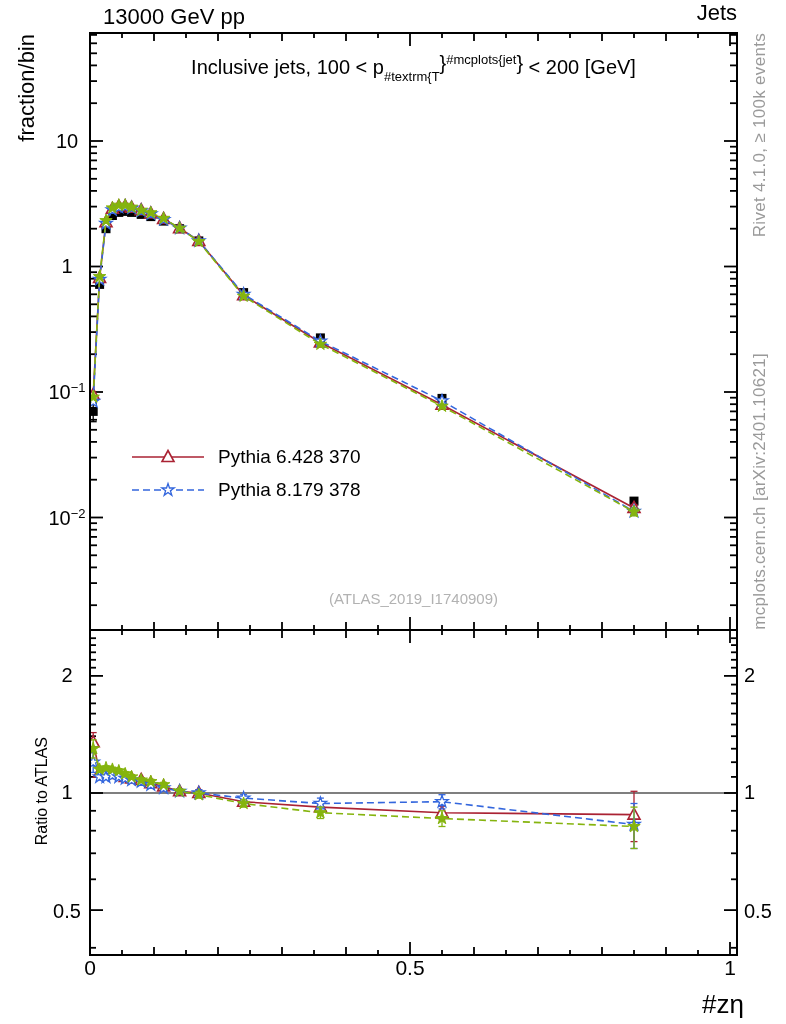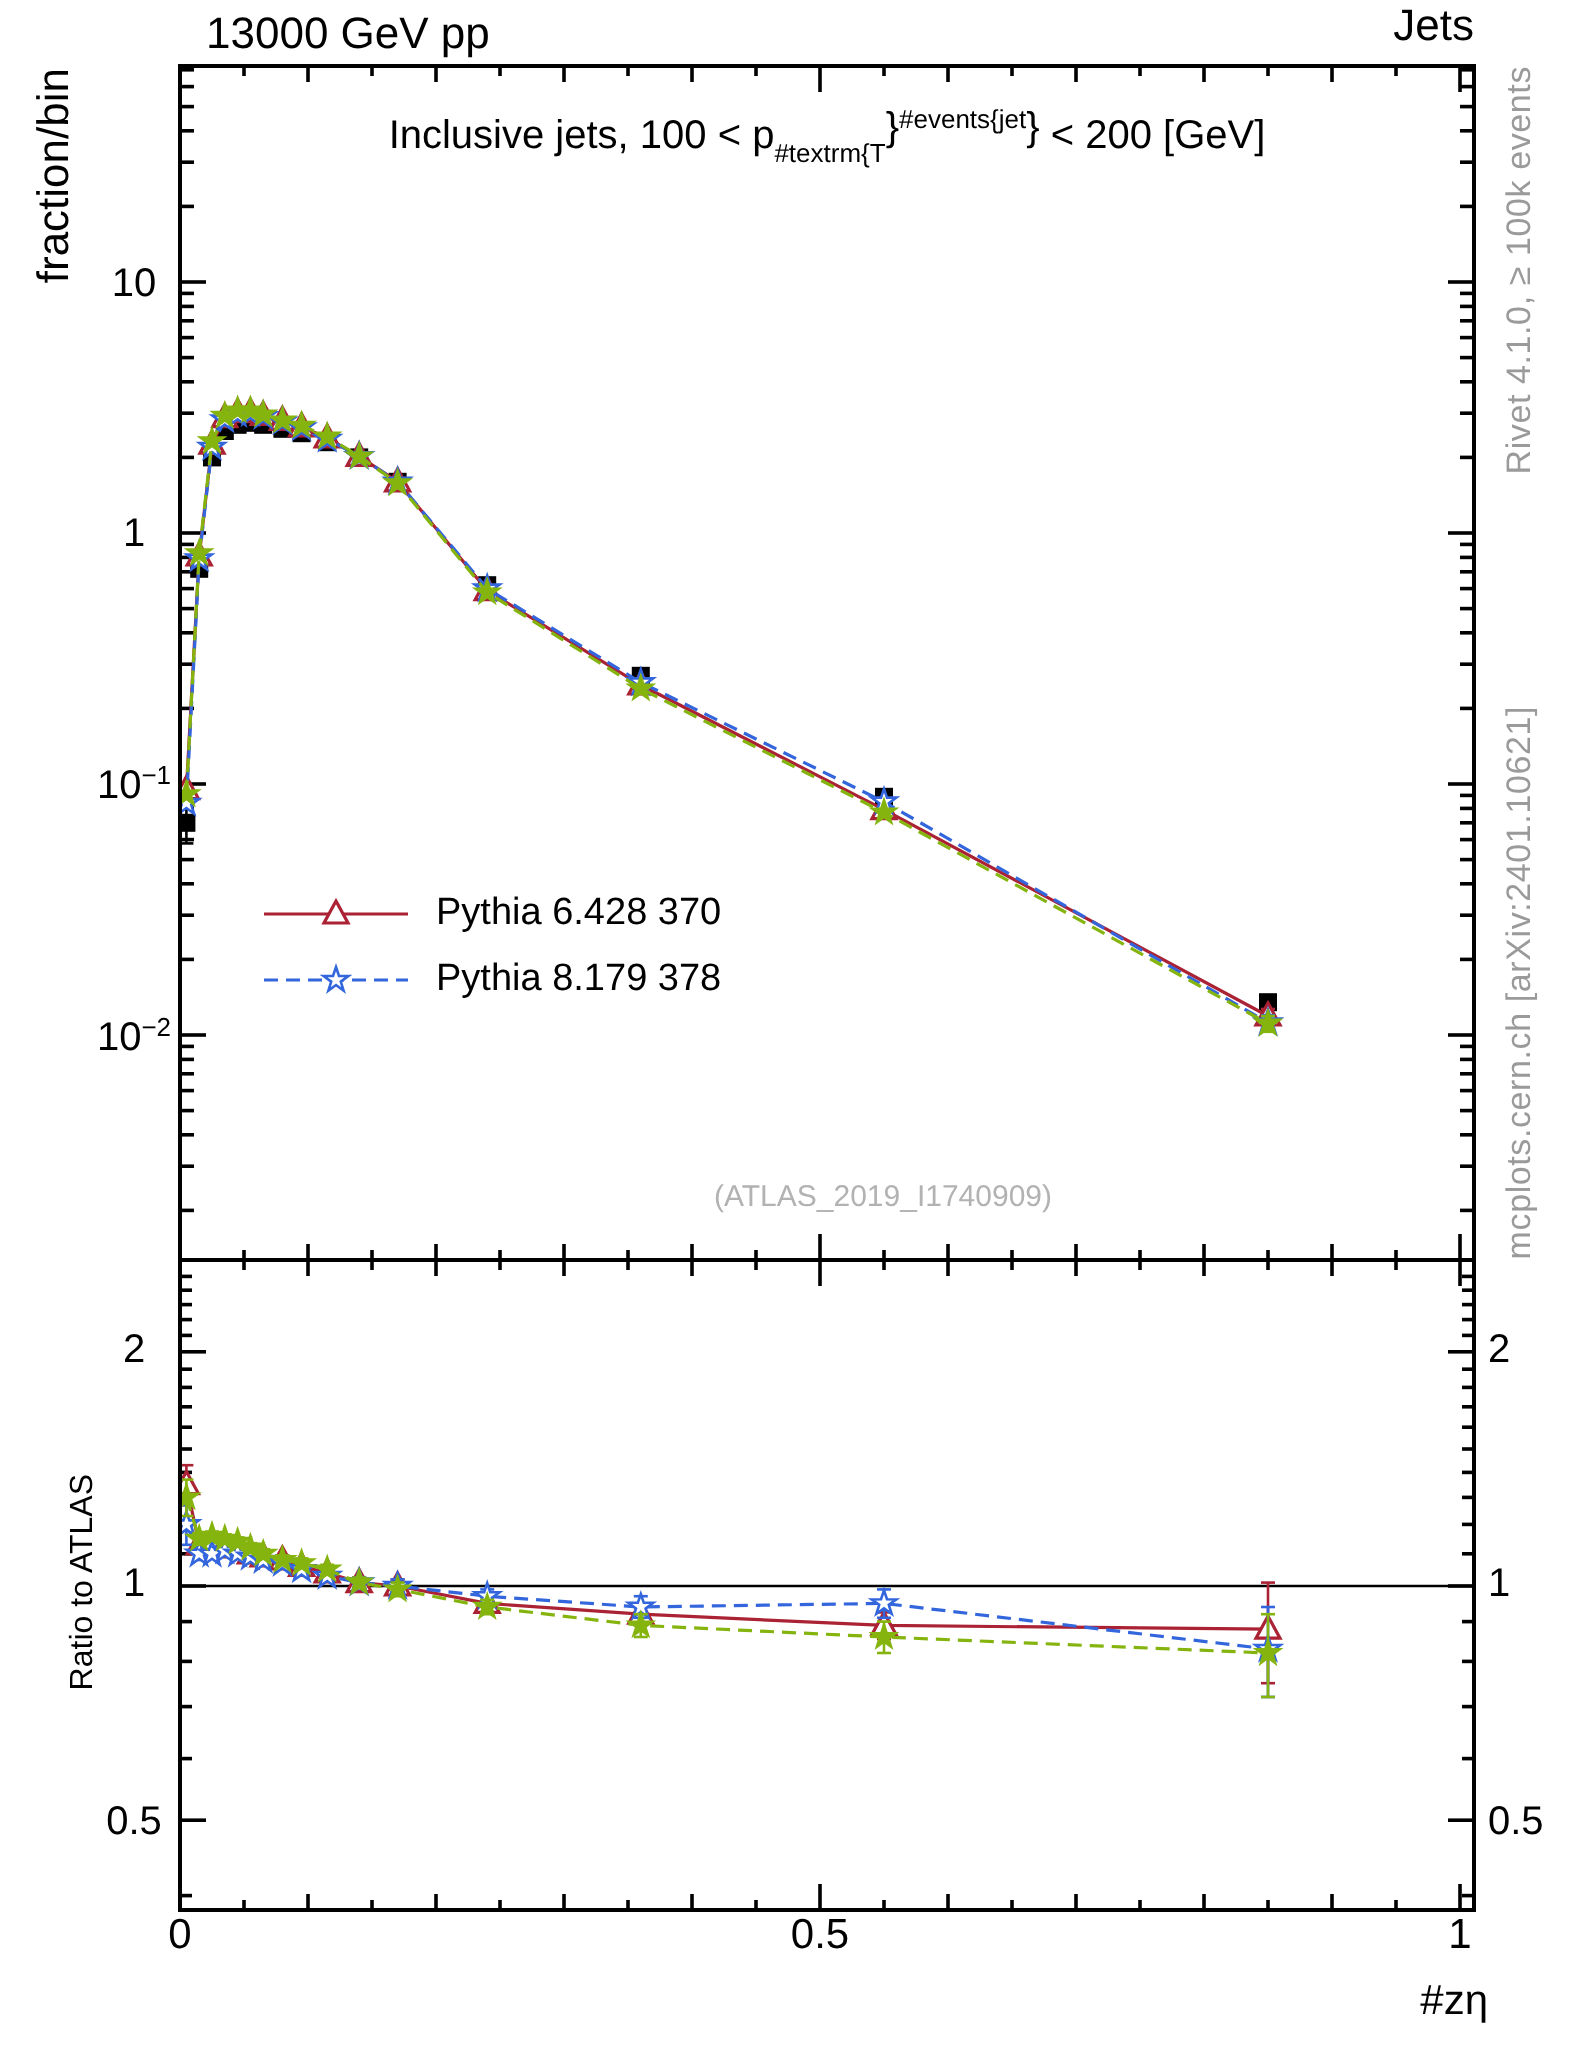--- a/index.html
+++ b/index.html
@@ -17,23 +17,23 @@
   .vtext{writing-mode:vertical-rl;transform:rotate(180deg);}
   .ylab-main{left:14px;top:34px;font-size:22px;}
   .ylab-ratio{left:33px;top:737px;font-size:16px;}
   .note{color:#9a9a9a;font-size:17px;letter-spacing:0.3px;}
   .note-top{left:750px;top:33px;}
   .note-bottom{left:750px;bottom:394px;}
   .ytick{left:36px;width:62px;text-align:center;font-size:20px;}
   .ytick sup{font-size:13px;vertical-align:7px;letter-spacing:0;}
   .ytick-r{left:744px;width:62px;text-align:left;font-size:20px;}
   .xtick{top:956px;transform:translateX(-50%);font-size:21px;}
-  .xtitle{right:42px;top:989px;font-size:21px;}
+  .xtitle{right:42px;top:989px;font-size:26px;}
   .watermark{left:90px;top:590px;width:647px;text-align:center;
-             font-size:15px;color:#b2b2b2;margin-left:28px;}
+             font-size:15px;color:#b2b2b2;}
   .legend{left:130px;top:440px;}
   .legend-row{display:flex;align-items:center;height:33px;}
   .legend-label{margin-left:12px;font-size:19px;}
 </style>
 </head>
 <body>
 
 <div id="scene">
 
   <div id="plot-container" class="abs">
@@ -586,21 +586,21 @@
         </g>
         <rect x="90" y="33" width="647" height="597" fill="none" stroke="#000" stroke-width="2"></rect>
         <rect x="90" y="630" width="647" height="325" fill="none" stroke="#000" stroke-width="2"></rect>
       </svg>
     </div>
 
   <div class="abs hdr hdr-left">13000 GeV pp</div>
   <div class="abs hdr hdr-right">Jets</div>
 
   <div class="abs inner-title">
-    <span>Inclusive jets, 100 &lt; p</span><sub>#textrm{T</sub><span class="brace-hi">}</span><span class="supsm">#events{jet</span><span class="brace-hi">}</span><span> &lt; 200 [GeV]</span>
+    <span>Inclusive jets, 100 &lt; p</span><sub>#textrm{T</sub><span class="brace-hi">}</span><span class="supsm">#mcplots{jet</span><span class="brace-hi">}</span><span> &lt; 200 [GeV]</span>
   </div>
 
   <div class="abs vtext ylab-main">fraction/bin</div>
   <div class="abs vtext ylab-ratio">Ratio to ATLAS</div>
 
   <div class="abs vtext note note-top">Rivet 4.1.0, ≥ 100k events</div>
   <div class="abs vtext note note-bottom">mcplots.cern.ch [arXiv:2401.10621]</div>
 
   <div class="abs ytick" style="top:129px"><span>10</span><sup></sup></div>
   <div class="abs ytick" style="top:254px"><span>1</span><sup></sup></div>

